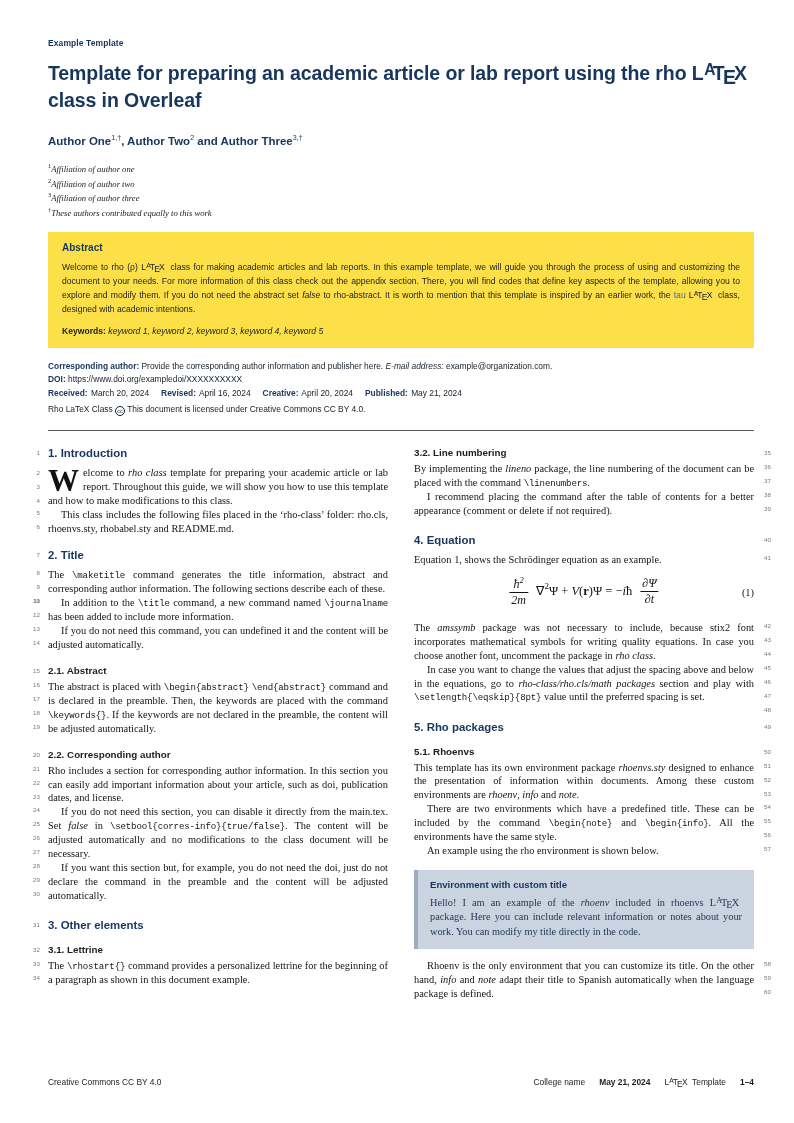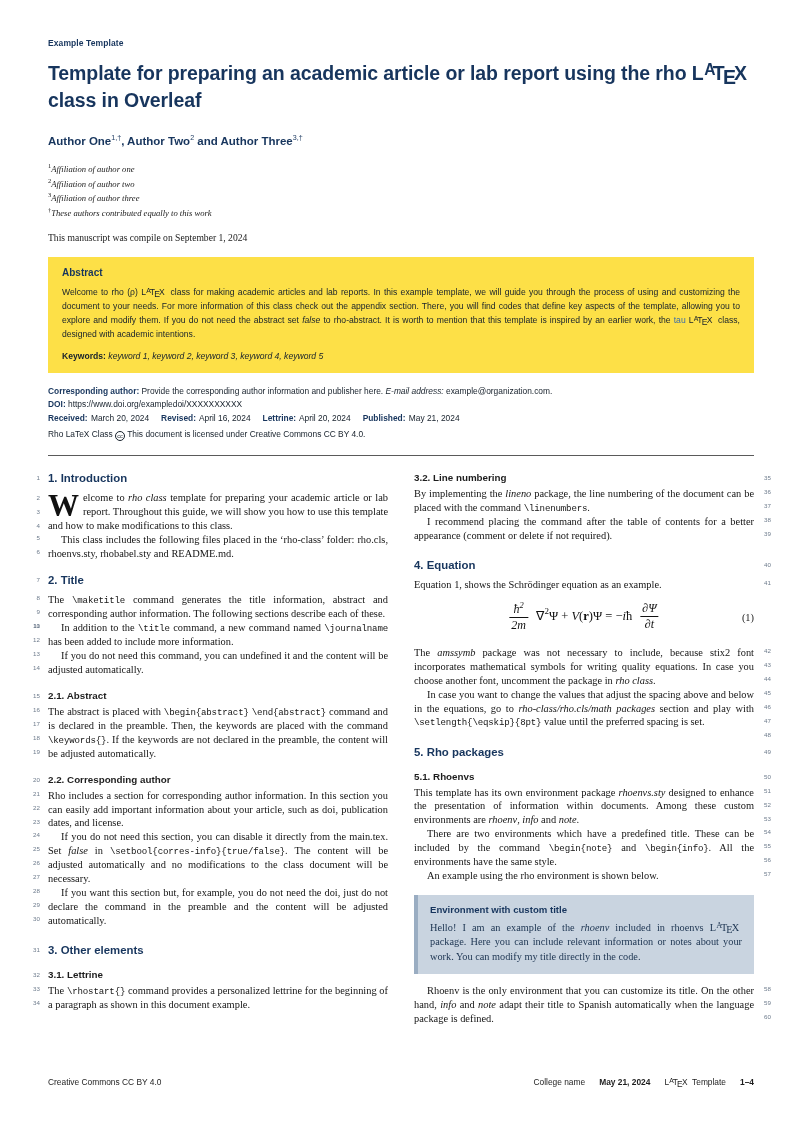--- a/index.html
+++ b/index.html
@@ -292,32 +292,31 @@
     <span>Author One</span><sup>1,†</sup><span>, Author Two</span><sup>2</sup><span> and Author Three</span><sup>3,†</sup>
   </div>
 
   <div class="affils">
     <div><sup>1</sup><span>Affiliation of author one</span></div>
     <div><sup>2</sup><span>Affiliation of author two</span></div>
     <div><sup>3</sup><span>Affiliation of author three</span></div>
     <div><sup>†</sup><span>These authors contributed equally to this work</span></div>
   </div>
 
-  <div class="compiled">This manuscript was compile on September 1, 2024</div>
 
   <div class="abstract-box">
     <div class="abstract-title">Abstract</div>
     <p class="abstract-body"><span>Welcome to rho (ρ) </span><span class="latex">L<span class="a">A</span><span class="t">T</span><span class="e">E</span><span class="x">X</span></span><span> class for making academic articles and lab reports. In this example template, we will guide you through the process of using and customizing the document to your needs. For more information of this class check out the appendix section. There, you will find codes that define key aspects of the template, allowing you to explore and modify them. If you do not need the abstract set </span><i>false</i><span> to rho-abstract. It is worth to mention that this template is inspired by an earlier work, the </span><span class="link">tau</span> <span class="latex">L<span class="a">A</span><span class="t">T</span><span class="e">E</span><span class="x">X</span></span><span> class, designed with academic intentions.</span></p>
     <div class="keywords"><b>Keywords:</b> <i>keyword 1, keyword 2, keyword 3, keyword 4, keyword 5</i></div>
   </div>
 
   <div class="corres">
     <div><b>Corresponding author:</b> <span>Provide the corresponding author information and publisher here.</span> <i>E-mail address:</i> <span>example@organization.com.</span></div>
     <div><b>DOI:</b> <span>https://www.doi.org/exampledoi/XXXXXXXXXX</span></div>
-    <div class="dates"><b>Received:</b> <span>March 20, 2024</span><span class="gap"></span><b>Revised:</b> <span>April 16, 2024</span><span class="gap"></span><b>Lettrine:</b> <span>April 20, 2024</span><span class="gap"></span><b>Published:</b> <span>May 21, 2024</span></div>
+    <div class="dates"><b>Received:</b> <span>March 20, 2024</span><span class="gap"></span><b>Revised:</b> <span>April 16, 2024</span><span class="gap"></span><b>Creative:</b> <span>April 20, 2024</span><span class="gap"></span><b>Published:</b> <span>May 21, 2024</span></div>
   </div>
   <div class="license"><span>Rho LaTeX Class</span> <span class="cc-mark">cc</span> <span>This document is licensed under Creative Commons CC BY 4.0.</span></div>
 
   <div class="rule"></div>
 
   <div class="columns">
 
     <div class="col">
 
       <div style="position:relative">

